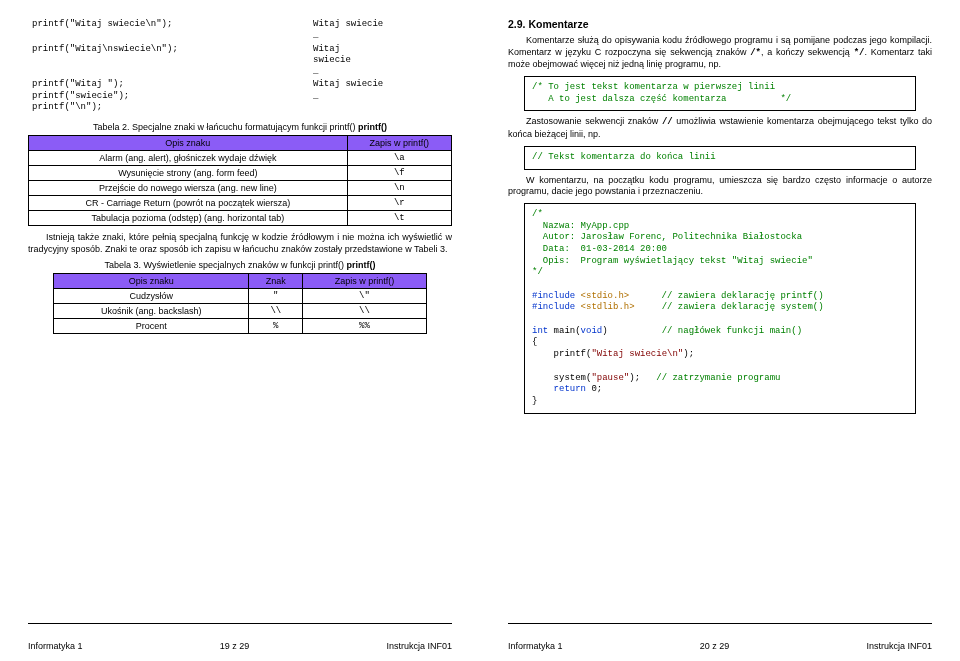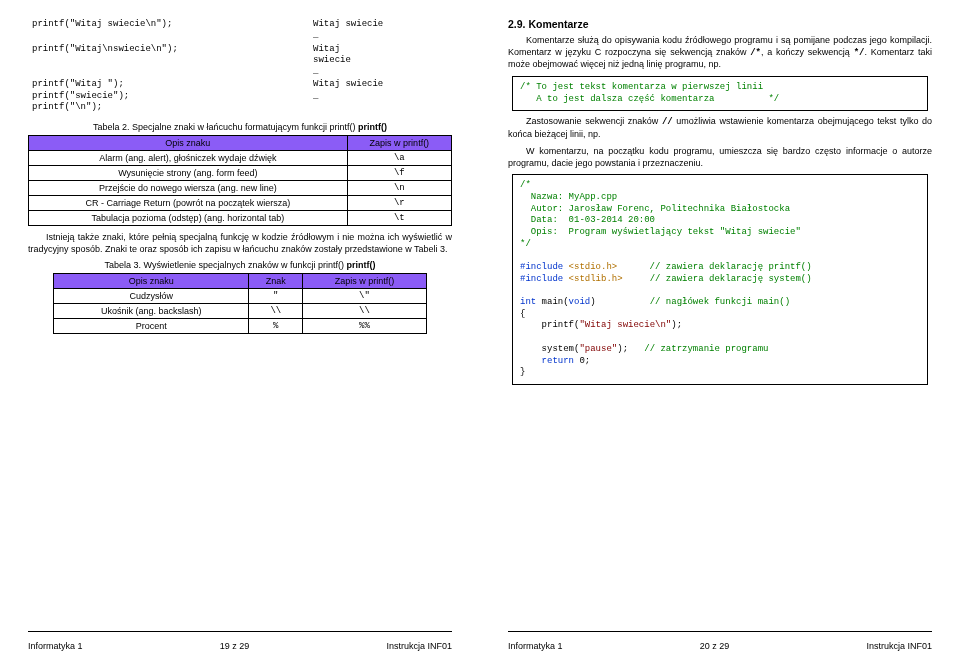--- a/index.html
+++ b/index.html
@@ -18,21 +18,21 @@
     width: 480px;
     height: 661px;
     padding: 18px 28px 10px 28px;
     position: relative;
     display: flex;
     flex-direction: column;
   }
   .page-content { flex: 1; }
   .footer {
     border-top: 1px solid #000;
-    padding-top: 9px;
+    padding-top: 17px;
     display: flex;
     justify-content: space-between;
     font-size: 9px;
     margin-top: 8px;
   }
   table.codeout {
     width: 100%;
     border-collapse: collapse;
     margin-bottom: 8px;
   }
@@ -59,21 +59,21 @@
     text-align: center;
   }
   table.spec th { background: #8b5cf6; font-weight: normal; text-align: center; }
   table.spec td.c2 { font-family: "Courier New", monospace; text-align: center; }
   .code, .mono { font-family: "Courier New", monospace; }
   .codeblock {
     font-family: "Courier New", monospace;
     font-size: 9px;
     border: 1px solid #000;
     padding: 5px 7px;
-    margin: 5px 4px;
+    margin: 5px 16px;
     white-space: pre;
     line-height: 1.3;
   }
   .blue { color: #0033cc; }
   .green { color: #008000; }
   .brown { color: #b07000; }
   .maroon { color: #800000; }
   .sect { font-size: 10.5px; font-weight: bold; margin: 0 0 4px 0; }
 </style>
 </head>
@@ -187,20 +187,21 @@
       <span>Komentarze służą do opisywania kodu źródłowego programu i są pomijane podczas jego kompilacji. Komentarz w języku C rozpoczyna się sekwencją znaków </span><b class="mono">/*</b><span>, a kończy sekwencją </span><b class="mono">*/</b><span>. Komentarz taki może obejmować więcej niż jedną linię programu, np.</span>
     </p>
 
     <div class="codeblock"><span class="green">/* To jest tekst komentarza w pierwszej linii</span>
 <span class="green">   A to jest dalsza część komentarza          */</span></div>
 
     <p class="indent">
       <span>Zastosowanie sekwencji znaków </span><b class="mono">//</b><span> umożliwia wstawienie komentarza obejmującego tekst tylko do końca bieżącej linii, np.</span>
     </p>
 
+    <div class="codeblock"><span class="green">// Tekst komentarza do końca linii</span></div>
 
     <p class="indent">W komentarzu, na początku kodu programu, umieszcza się bardzo często informacje o autorze programu, dacie jego powstania i przeznaczeniu.</p>
 
     <div class="codeblock"><span class="green">/*</span>
 <span class="green">  Nazwa: MyApp.cpp</span>
 <span class="green">  Autor: Jarosław Forenc, Politechnika Białostocka</span>
 <span class="green">  Data:  01-03-2014 20:00</span>
 <span class="green">  Opis:  Program wyświetlający tekst "Witaj swiecie"</span>
 <span class="green">*/</span>
 

